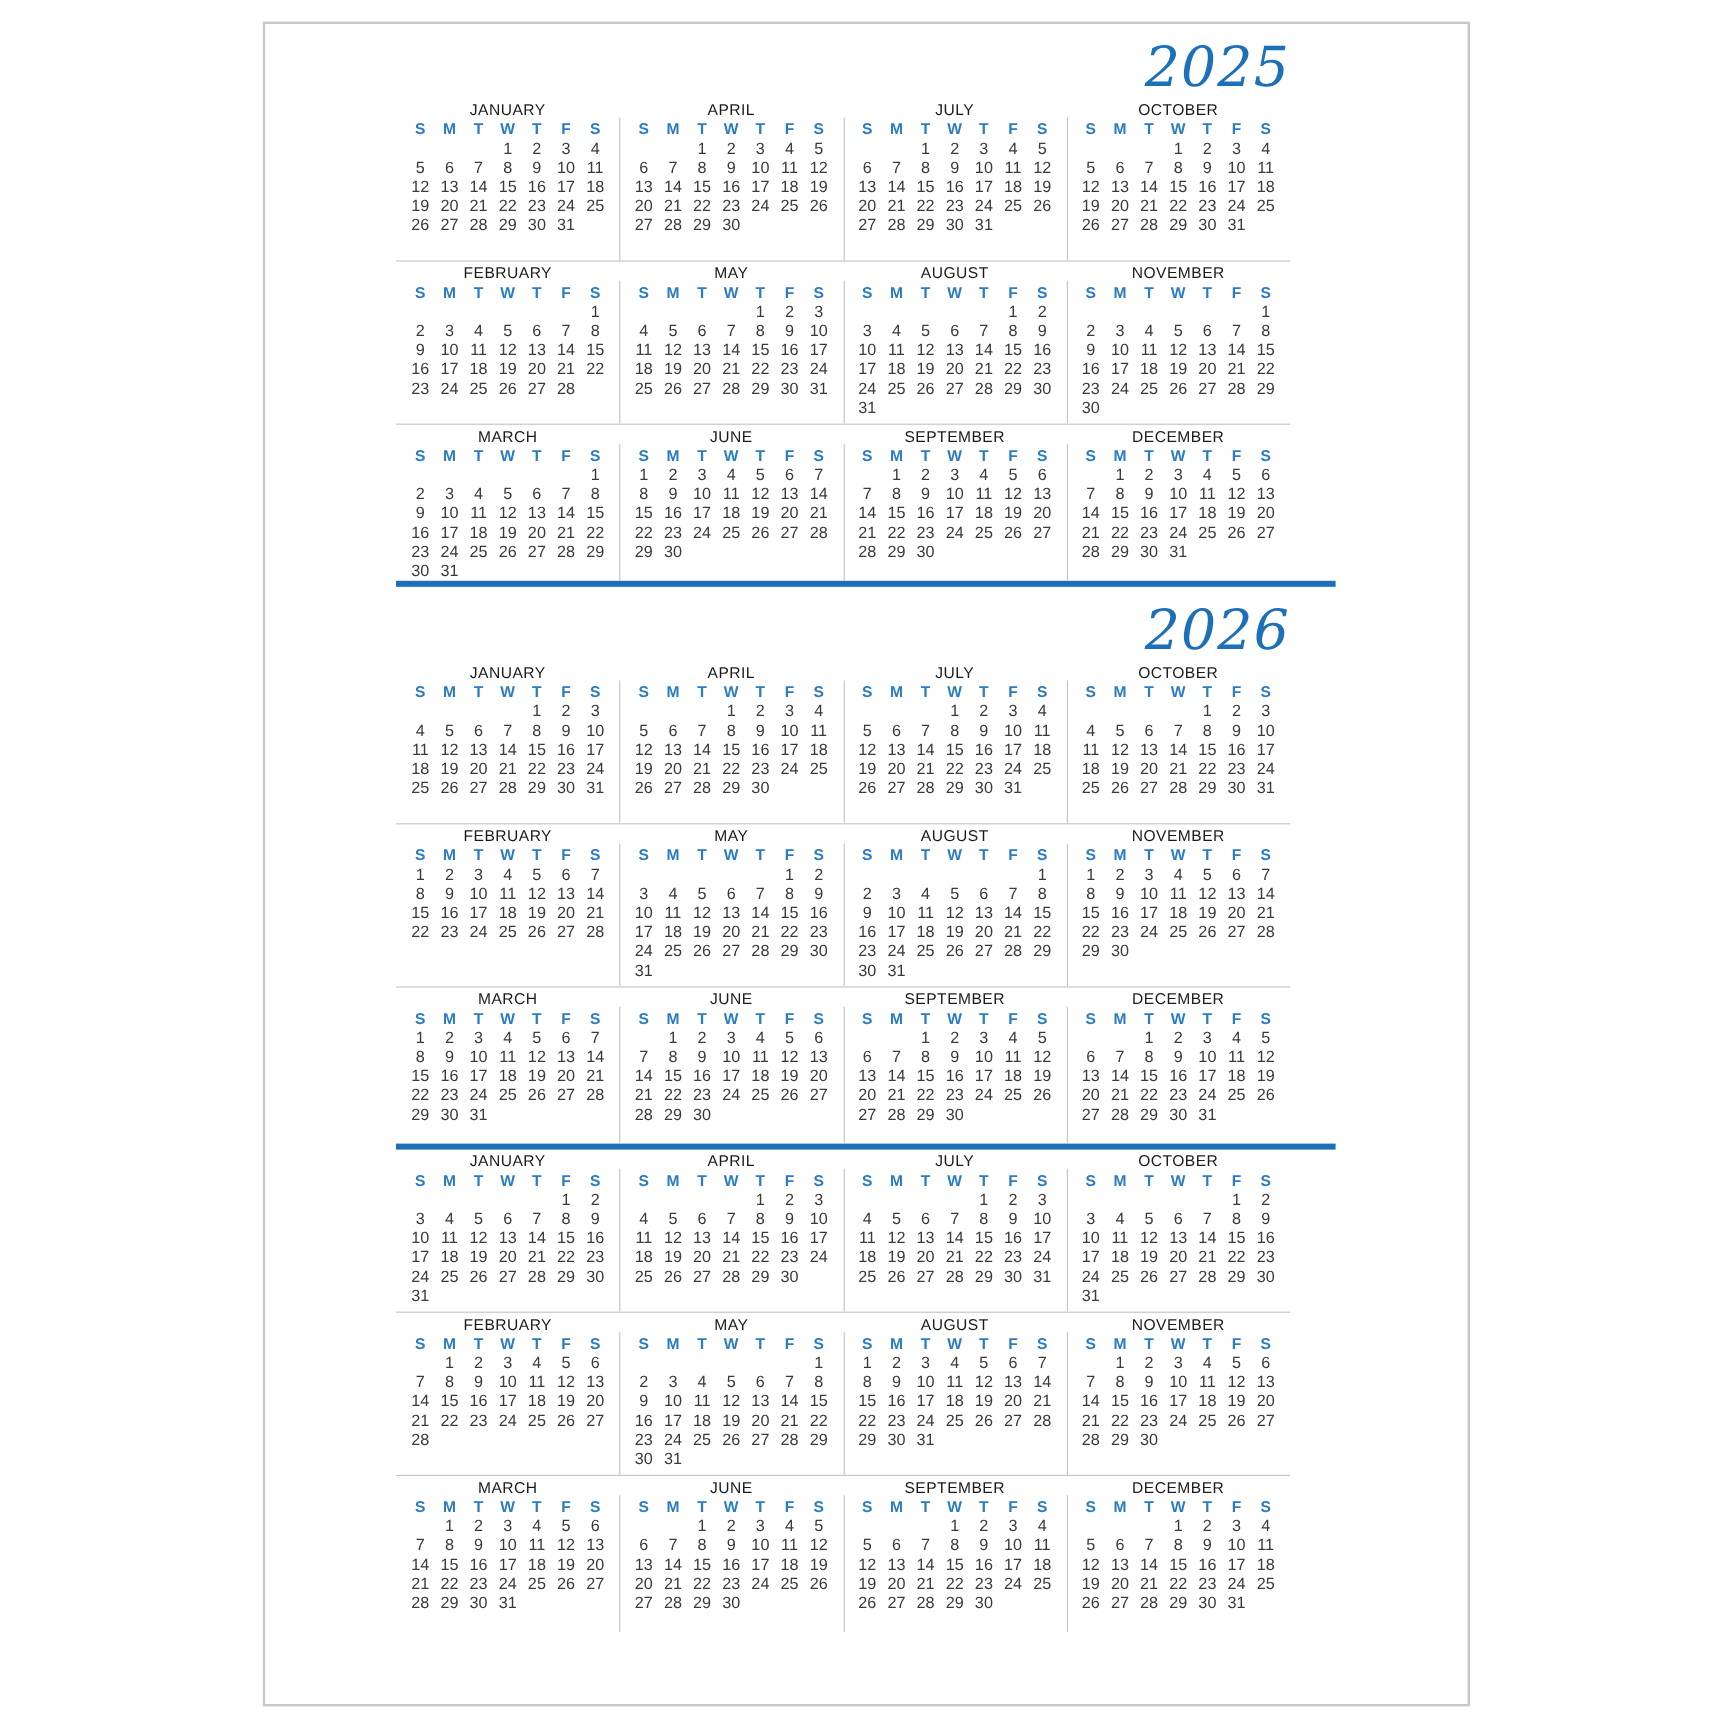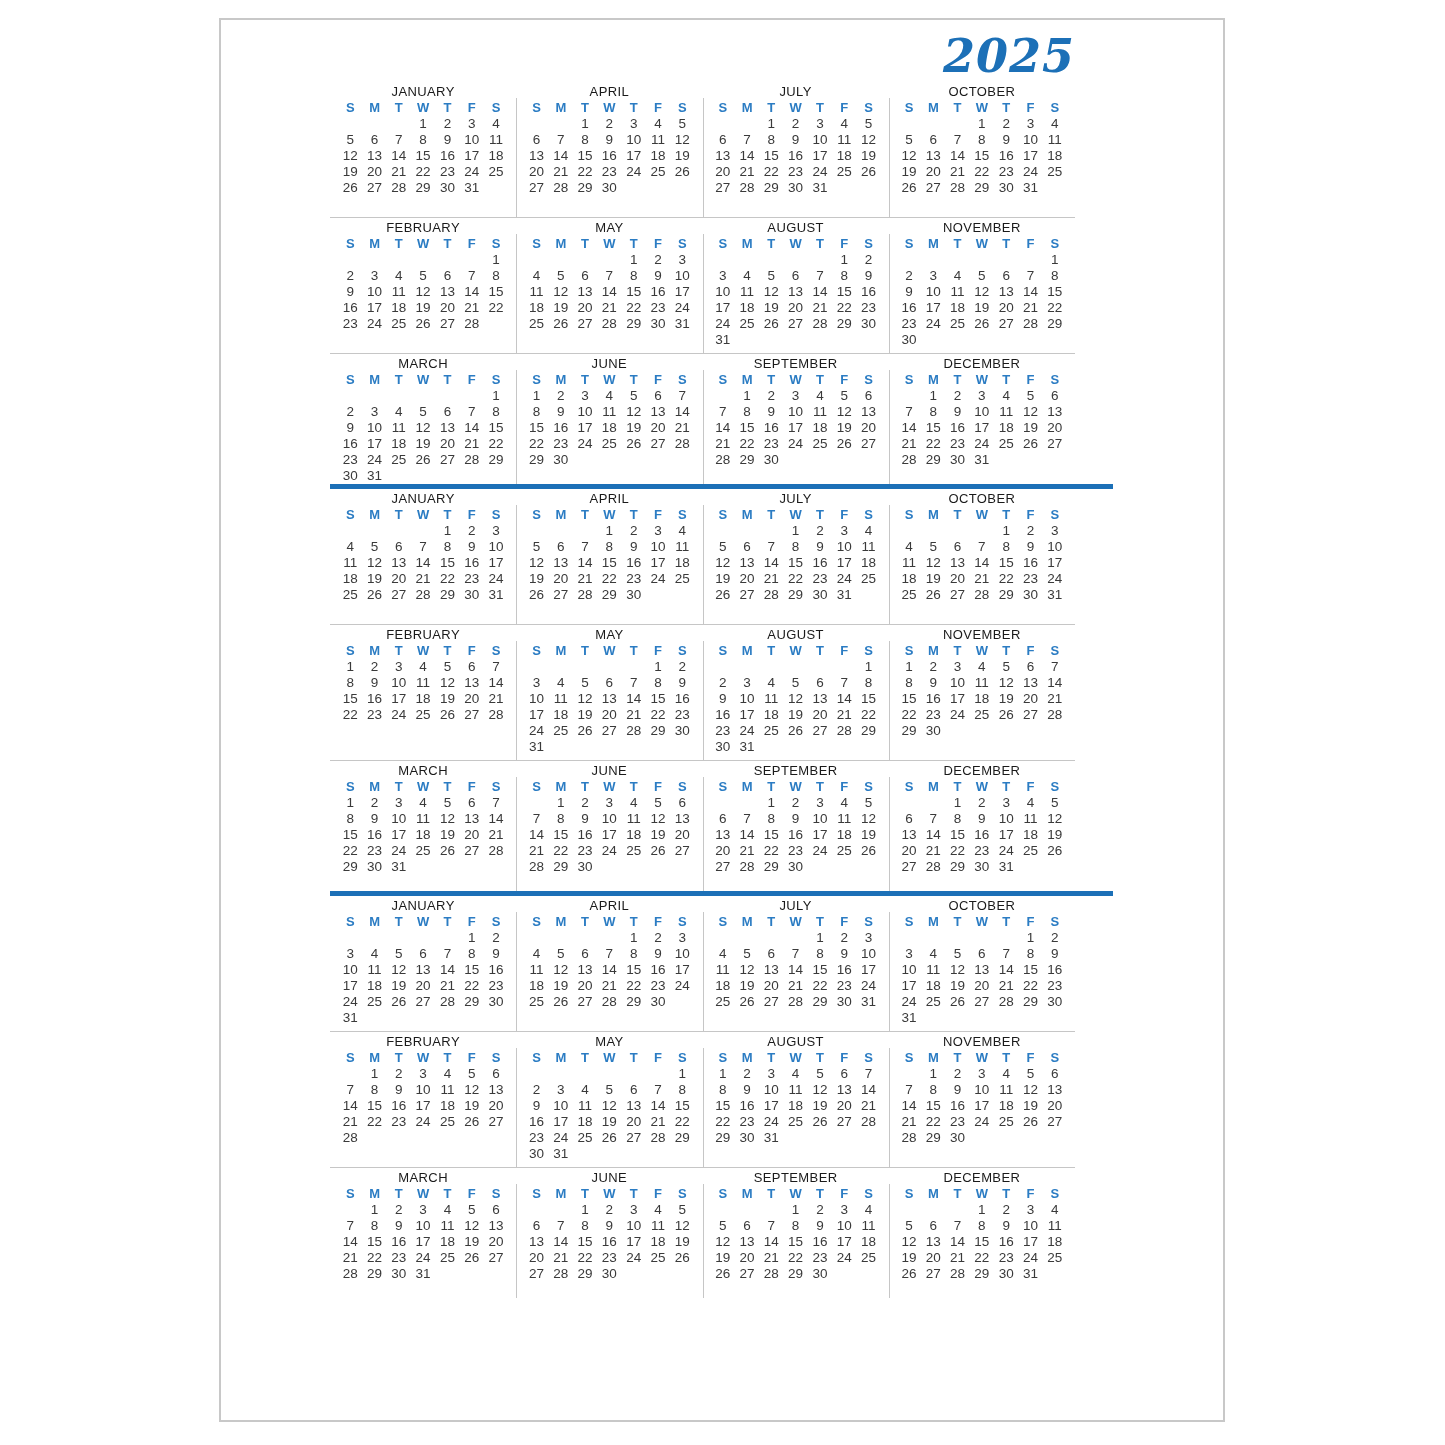--- a/index.html
+++ b/index.html
@@ -29,21 +29,21 @@
     margin-left: 109px;
     width: 745px;
   }
   .year-title {
     height: 62px;
     display: flex;
     align-items: flex-end;
     justify-content: flex-end;
     font-family: "DejaVu Serif", serif;
     font-style: italic;
-    font-weight: 700;
+    font-weight: 400;
     font-size: 46px;
     line-height: 0.95;
     letter-spacing: 1px;
     color: var(--accent);
     padding-bottom: 3px;
   }
   .months-row {
     display: grid;
     grid-template-columns: repeat(4, 1fr);
     min-height: 136px;
@@ -654,20 +654,21 @@
               <span class="day">29</span>
               <span class="day">30</span>
               <span class="day">31</span>
             </div>
           </div>
         </div>
       <div class="year-divider"></div>
     </section>
 
     <section class="year-section">
+      <div class="year-title">2026</div>
       <div class="months-row row-1">
           <div class="month">
             <div class="month-title">JANUARY</div>
             <div class="day-grid">
               <span class="dow">S</span>
               <span class="dow">M</span>
               <span class="dow">T</span>
               <span class="dow">W</span>
               <span class="dow">T</span>
               <span class="dow">F</span>

